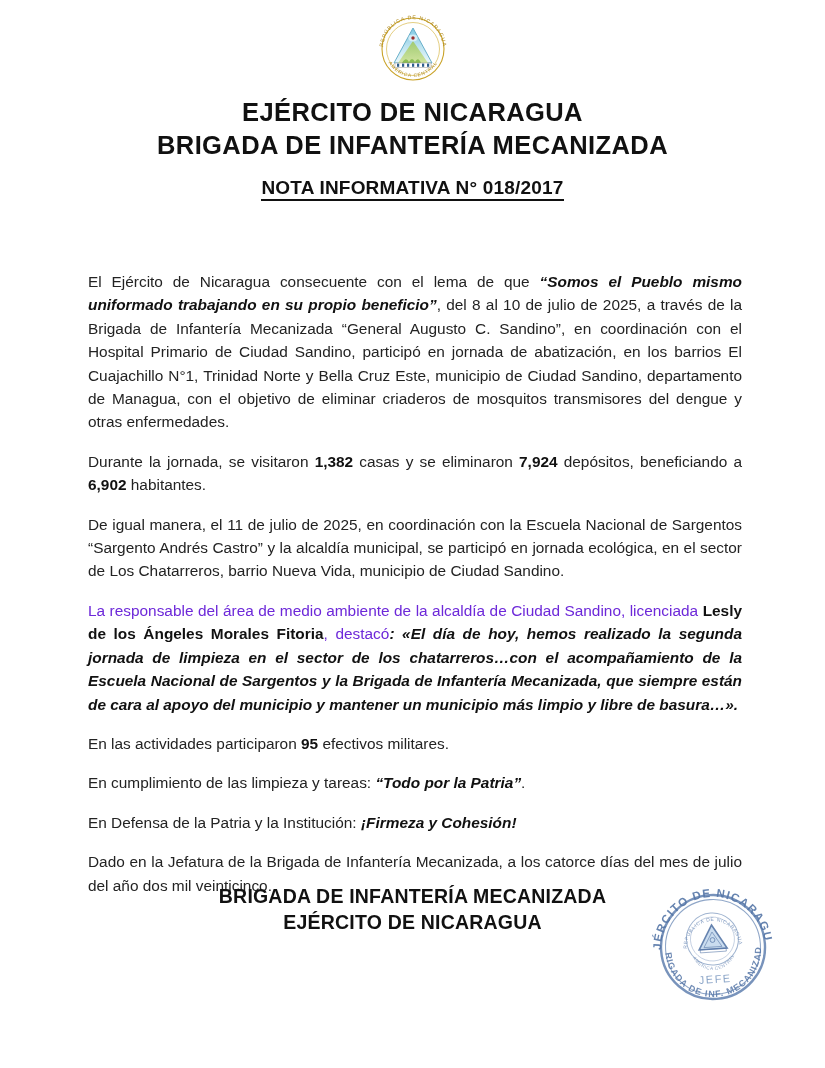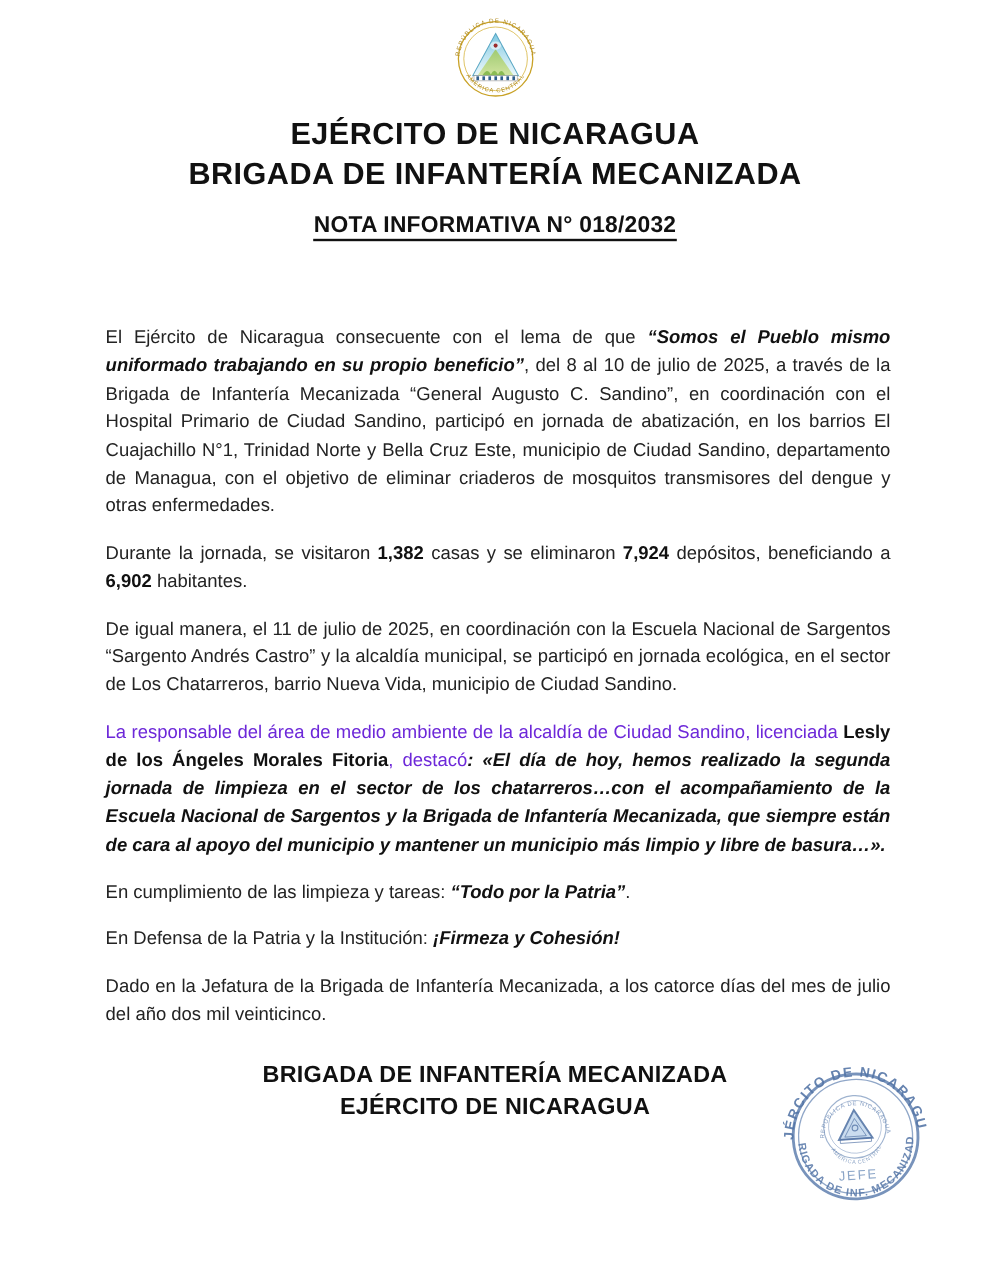--- a/index.html
+++ b/index.html
@@ -185,34 +185,35 @@
           <rect x="52" y="55.6" width="2.2" height="3.2"></rect>
           <rect x="57" y="55.6" width="2.2" height="3.2"></rect>
         </g>
       </svg>
     </div>
   </div>
 
   <div class="head-block">
     <div class="org-line">EJÉRCITO DE NICARAGUA</div>
     <div class="org-line">BRIGADA DE INFANTERÍA MECANIZADA</div>
-    <div class="nota-line"><span>NOTA INFORMATIVA N° 018/2032</span></div>
+    <div class="nota-line"><span>NOTA INFORMATIVA N° 018/2017</span></div>
   </div>
 
   <div class="body-block">
 
     <p class="para"><span>El Ejército de Nicaragua consecuente con el lema de que </span><i class="q">“Somos el Pueblo mismo uniformado trabajando en su propio beneficio”</i><span>, del 8 al 10 de julio de 2025, a través de la Brigada de Infantería Mecanizada “General Augusto C. Sandino”, en coordinación con el Hospital Primario de Ciudad Sandino, participó en jornada de abatización, en los barrios El Cuajachillo N°1, Trinidad Norte y Bella Cruz Este, municipio de Ciudad Sandino, departamento de Managua, con el objetivo de eliminar criaderos de mosquitos transmisores del dengue y otras enfermedades.</span></p>
 
     <p class="para"><span>Durante la jornada, se visitaron </span><b>1,382</b><span> casas y se eliminaron </span><b>7,924</b><span> depósitos, beneficiando a </span><b>6,902</b><span> habitantes.</span></p>
 
     <p class="para">De igual manera, el 11 de julio de 2025, en coordinación con la Escuela Nacional de Sargentos “Sargento Andrés Castro” y la alcaldía municipal, se participó en jornada ecológica, en el sector de Los Chatarreros, barrio Nueva Vida, municipio de Ciudad Sandino.</p>
 
 
     <p class="para quote-para"><span class="lead">La responsable del área de medio ambiente de la alcaldía de Ciudad Sandino, licenciada </span><span class="name">Lesly de los Ángeles Morales Fitoria</span><span class="lead">, destacó</span><span>: «El día de hoy, hemos realizado la segunda jornada de limpieza en el sector de los chatarreros…con el acompañamiento de la Escuela Nacional de Sargentos y la Brigada de Infantería Mecanizada, que siempre están de cara al apoyo del municipio y mantener un municipio más limpio y libre de basura…».</span></p>
 
+    <p class="para"><span>En las actividades participaron </span><b>95</b><span> efectivos militares.</span></p>
 
     <p class="para"><span>En cumplimiento de las limpieza y tareas: </span><i class="q">“Todo por la Patria”</i><span>.</span></p>
 
     <p class="para"><span>En Defensa de la Patria y la Institución: </span><i class="q">¡Firmeza y Cohesión!</i></p>
 
     <p class="para">Dado en la Jefatura de la Brigada de Infantería Mecanizada, a los catorce días del mes de julio del año dos mil veinticinco.</p>
   </div>
 
   <div class="sign-block">
     <div class="sign-line">BRIGADA DE INFANTERÍA MECANIZADA</div>

